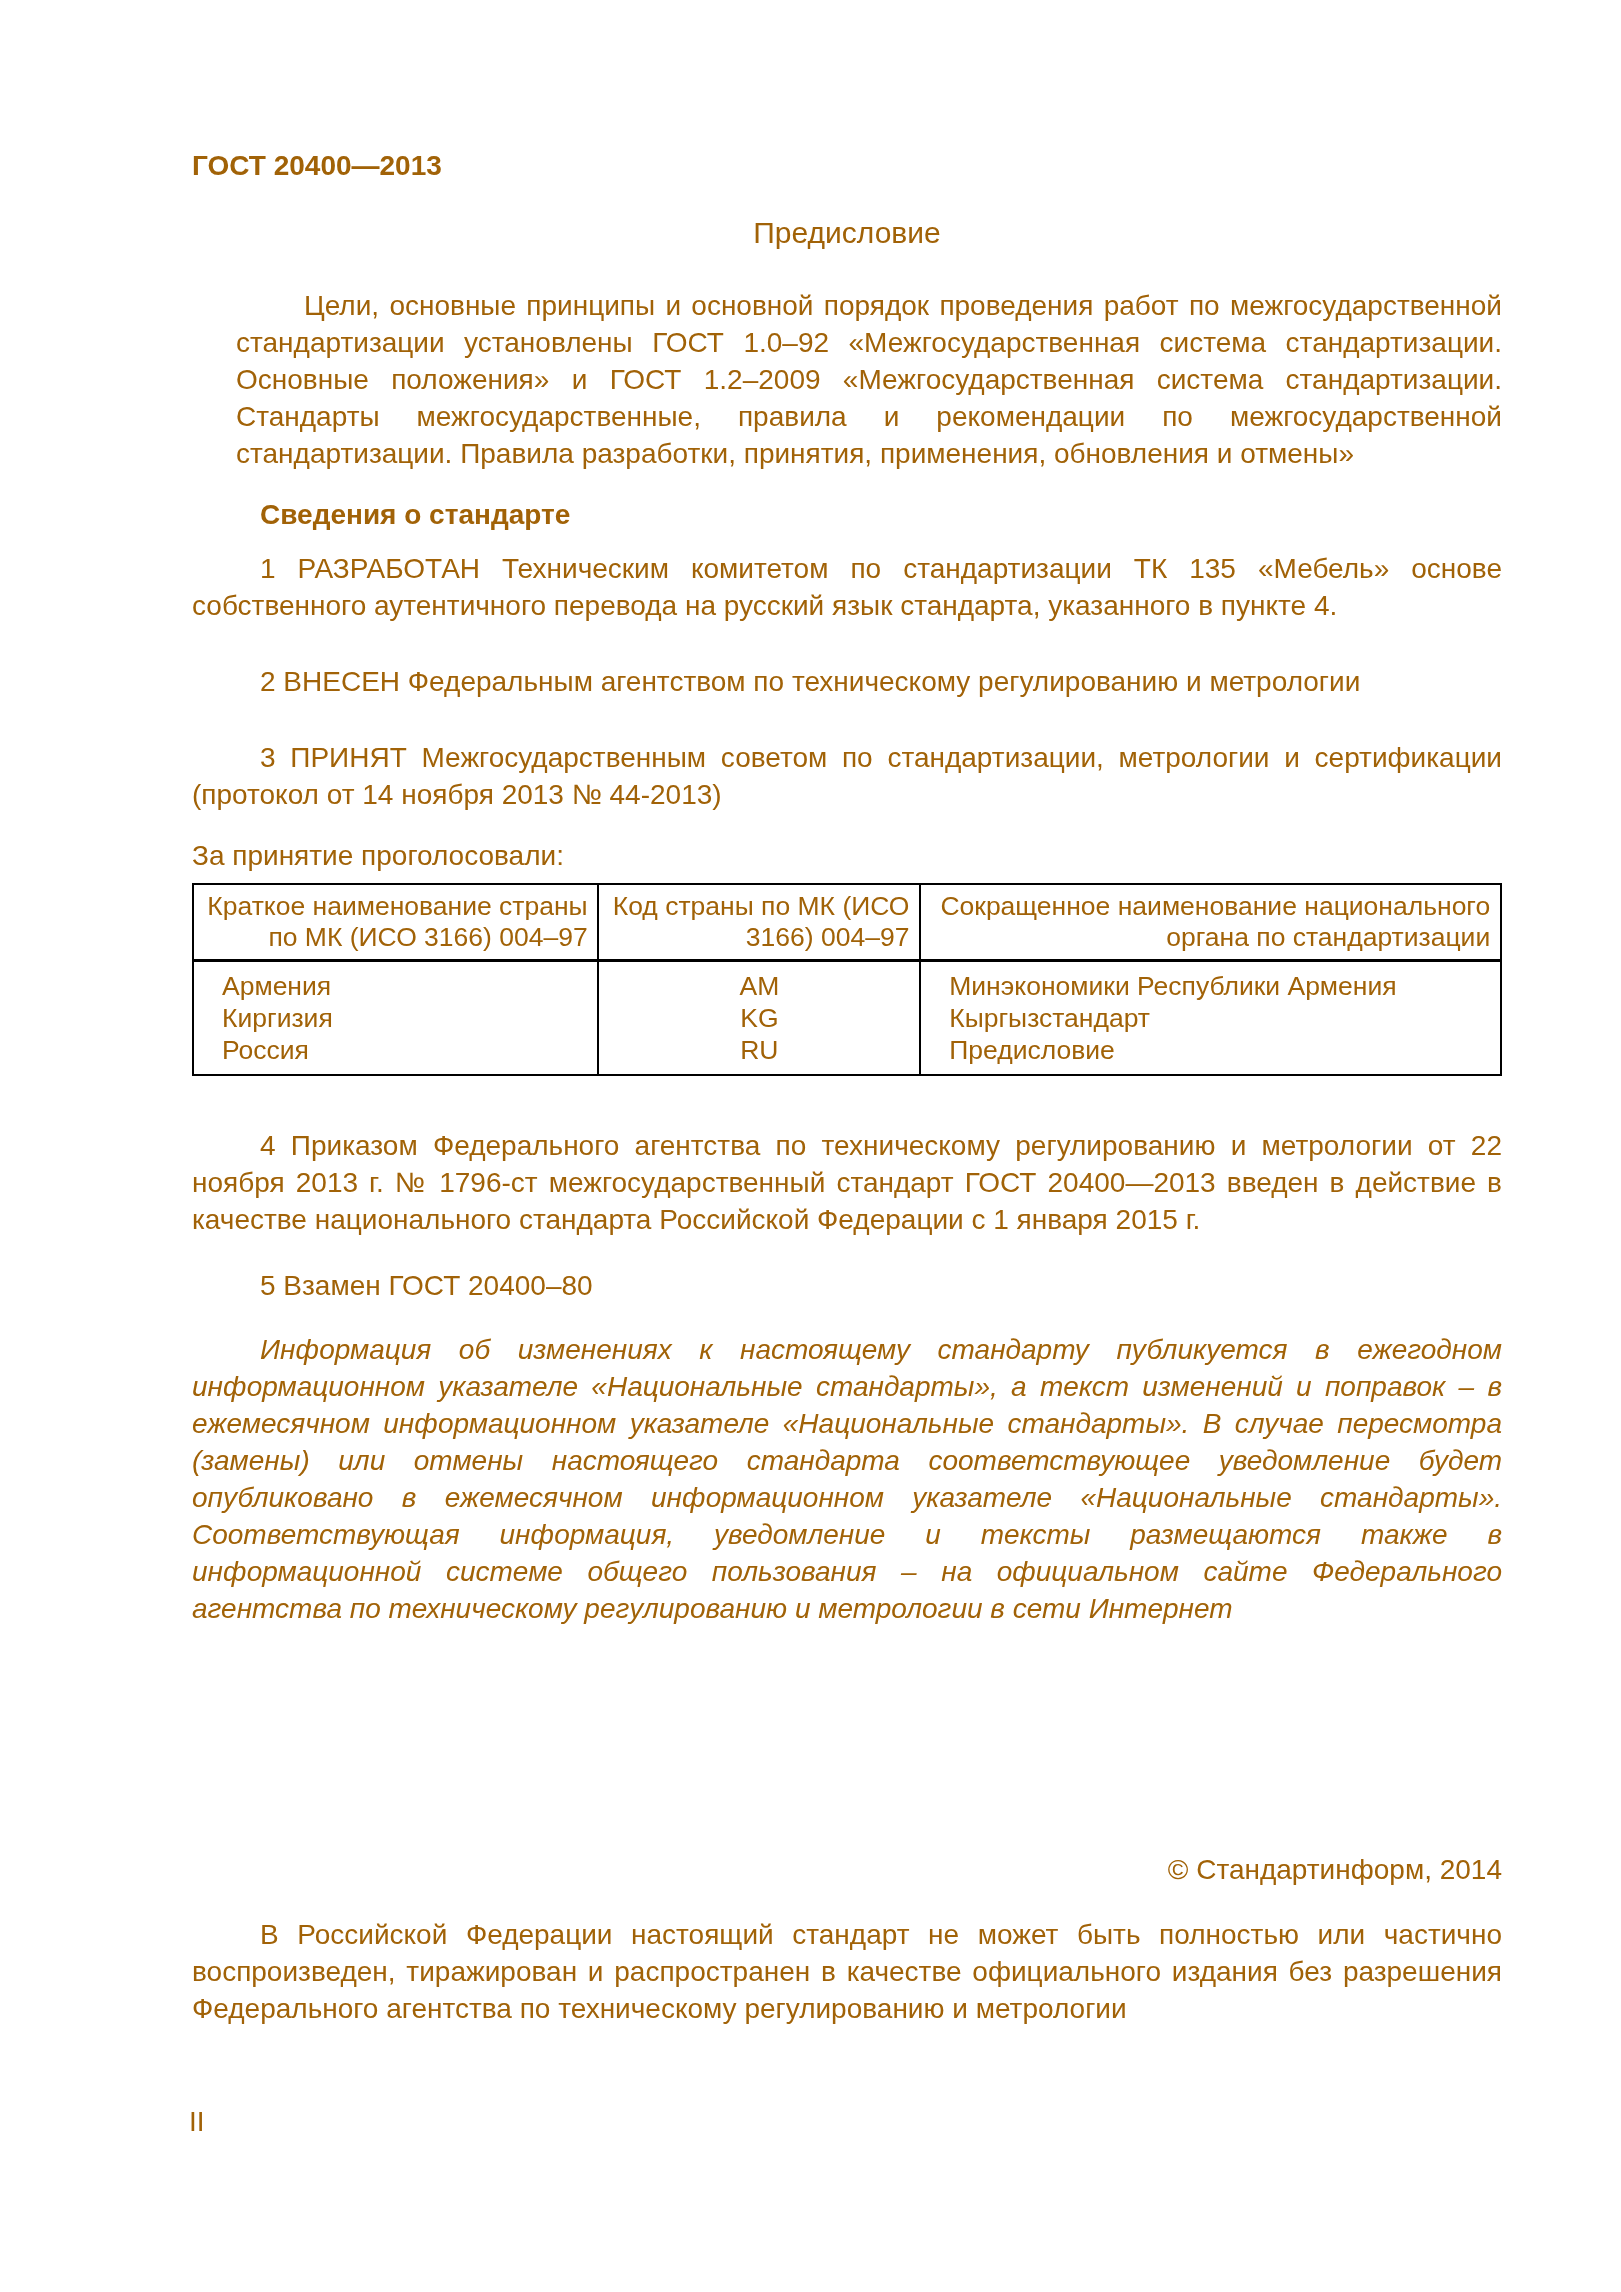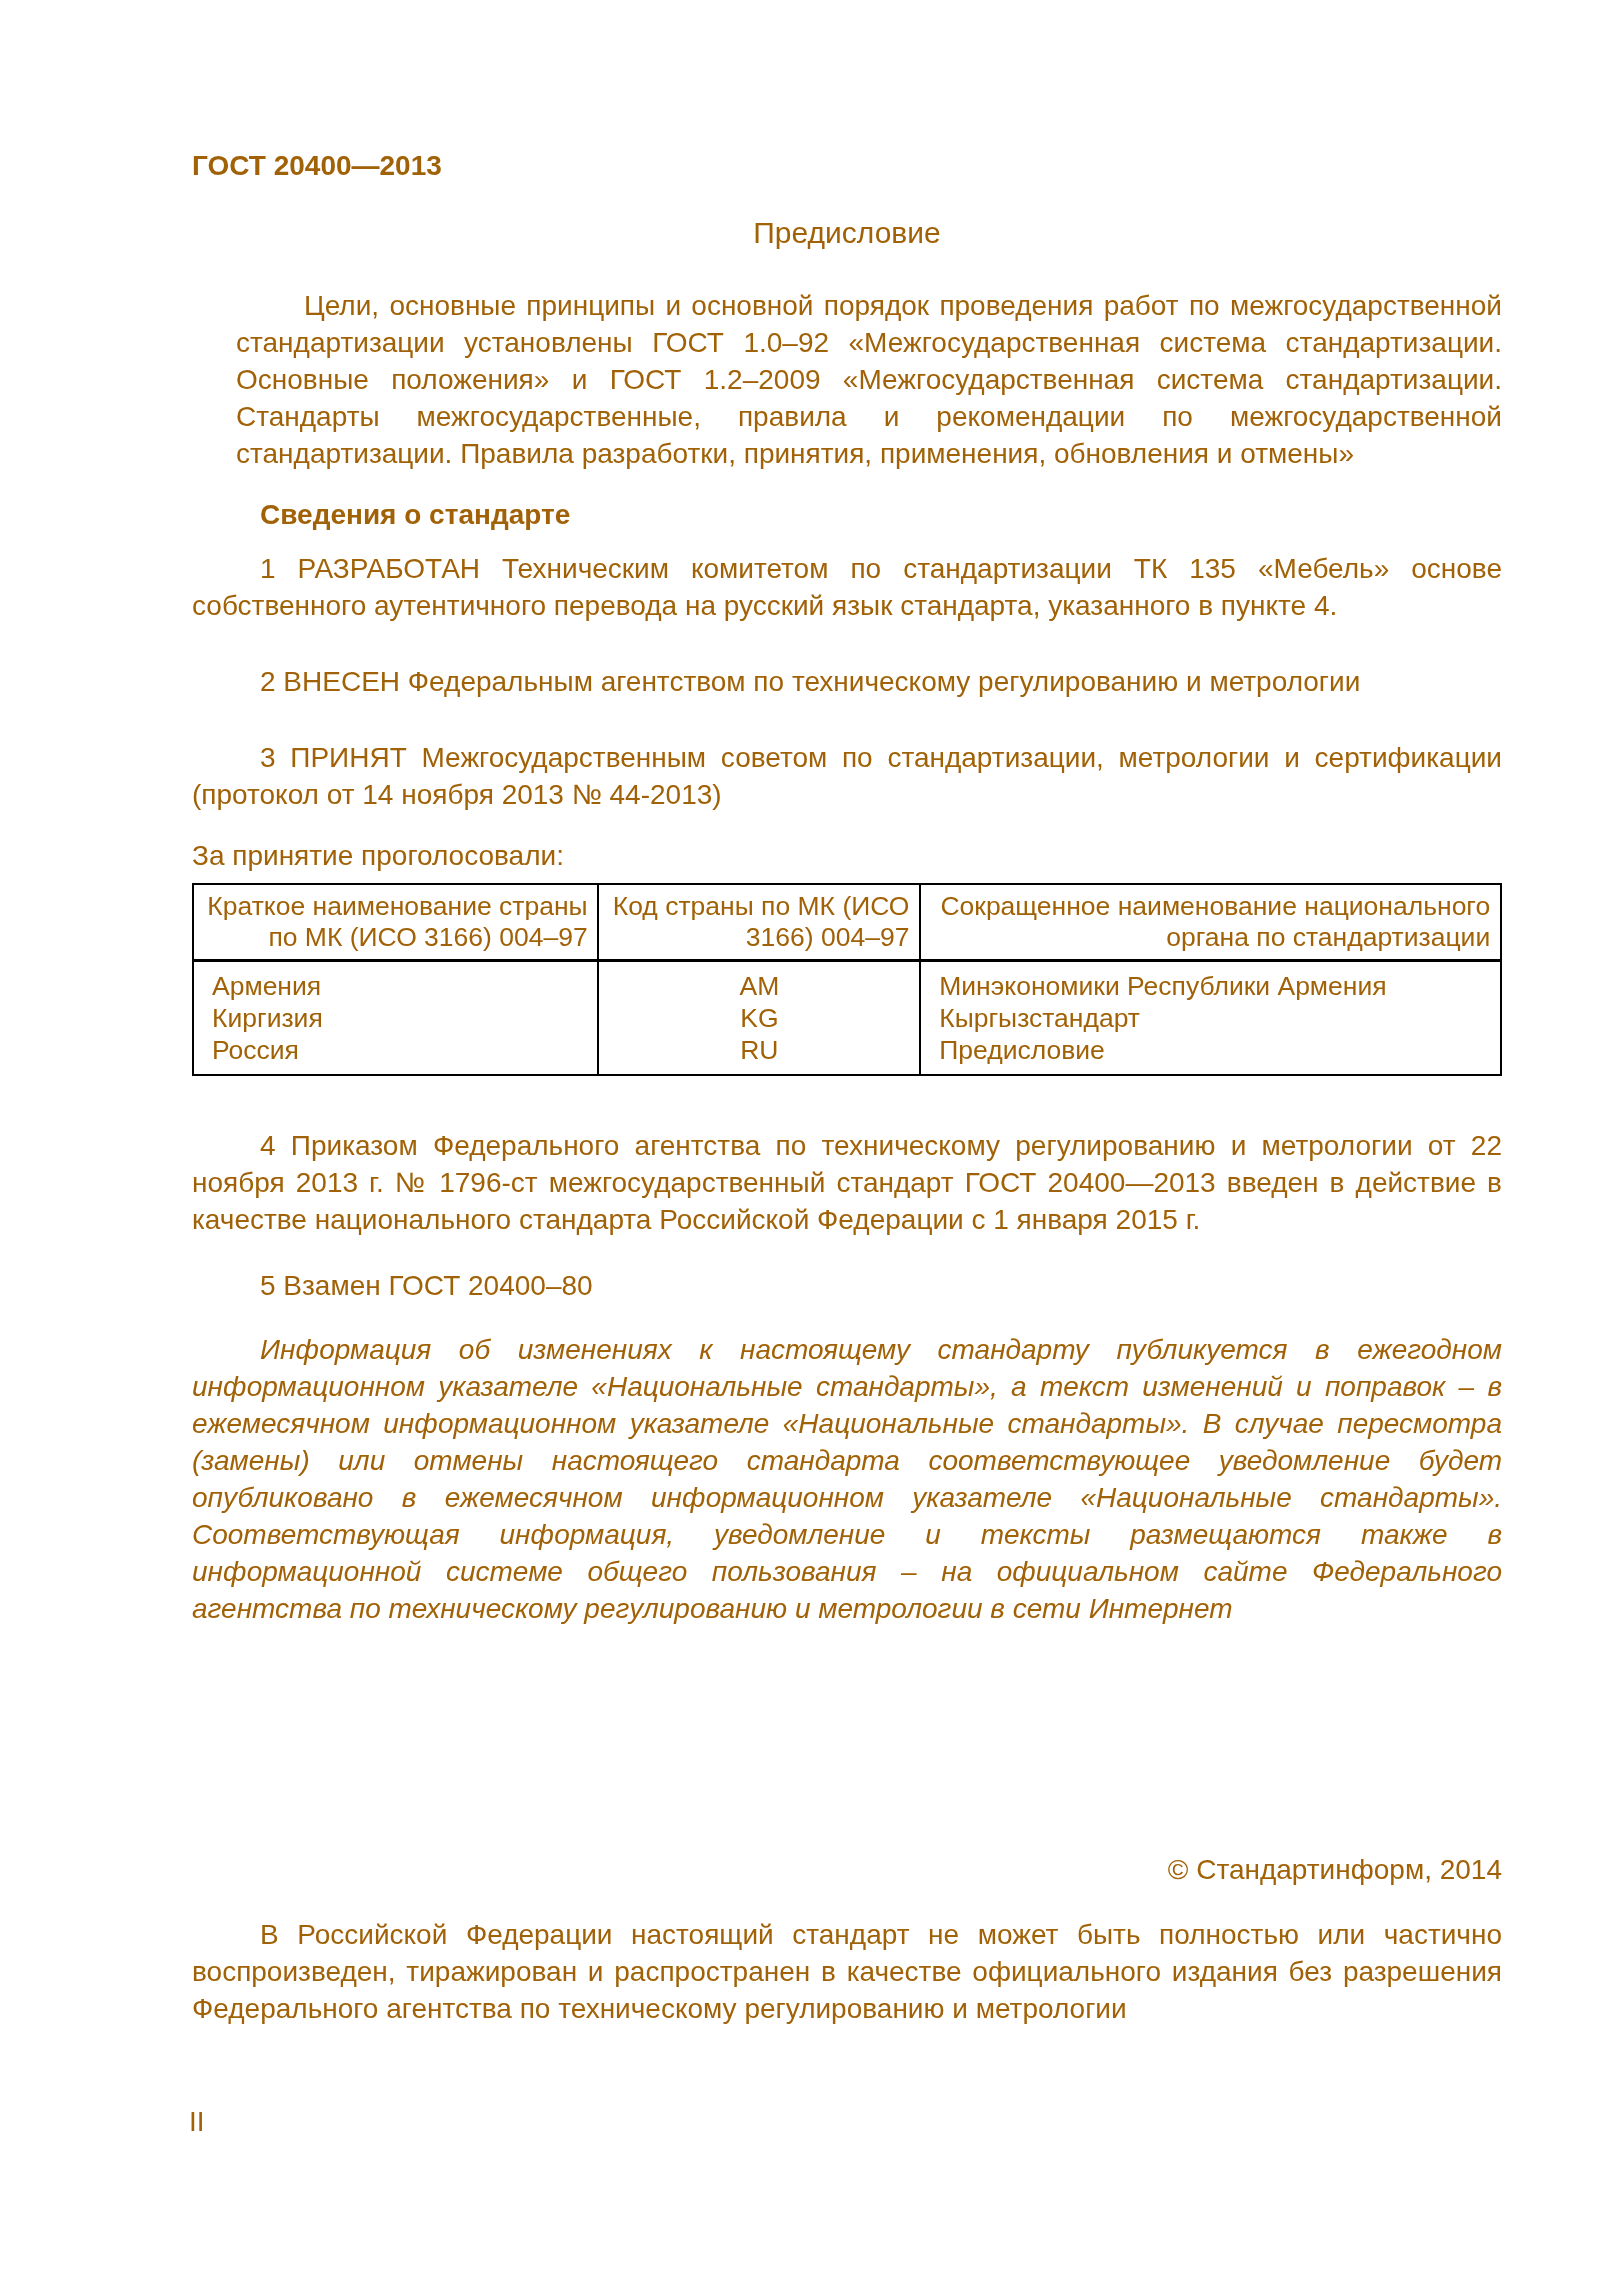--- a/index.html
+++ b/index.html
@@ -60,21 +60,21 @@
     border-right: 2px solid #000;
     border-bottom: 3.9px solid #000;
     padding: 5.9px 9.8px;
     line-height: 31px;
   }
   .vote-table td {
     border-left: 2px solid #000;
     border-right: 2px solid #000;
     border-top: none;
     border-bottom: none;
-    padding: 0 18px;
+    padding: 0 28px;
     line-height: 32px;
     vertical-align: top;
   }
   .vote-table tr.first-row td { padding-top: 7.8px; }
   .vote-table tr.last-row td { padding-bottom: 7.8px; }
   .vote-table td.center { text-align: center; }
   .item4 { margin-top: 51px; }
   .item5 { margin-top: 29px; text-align: left; }
   .change-info {
     margin-top: 27.4px;

